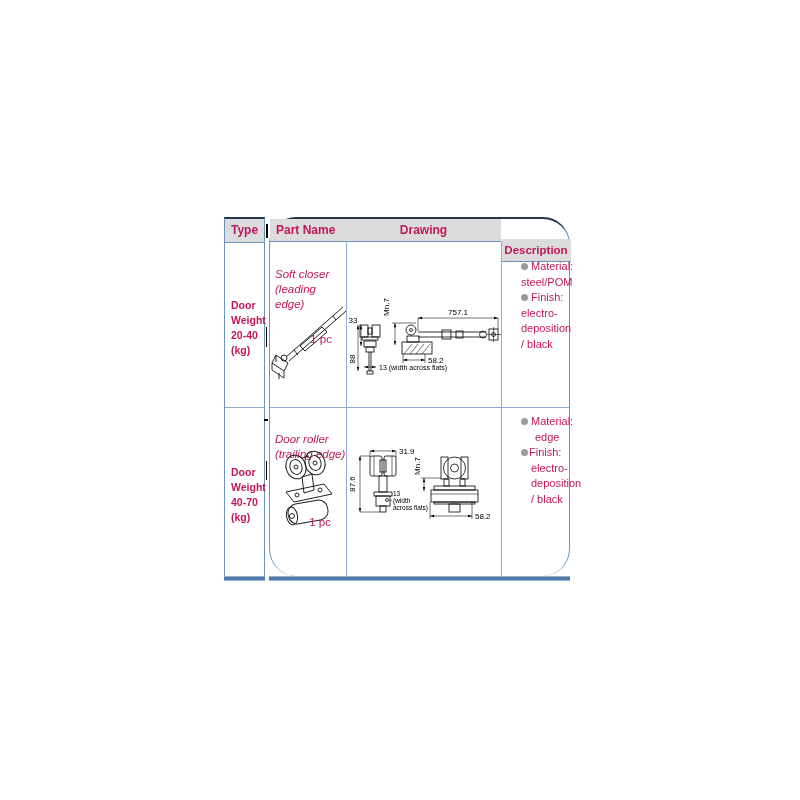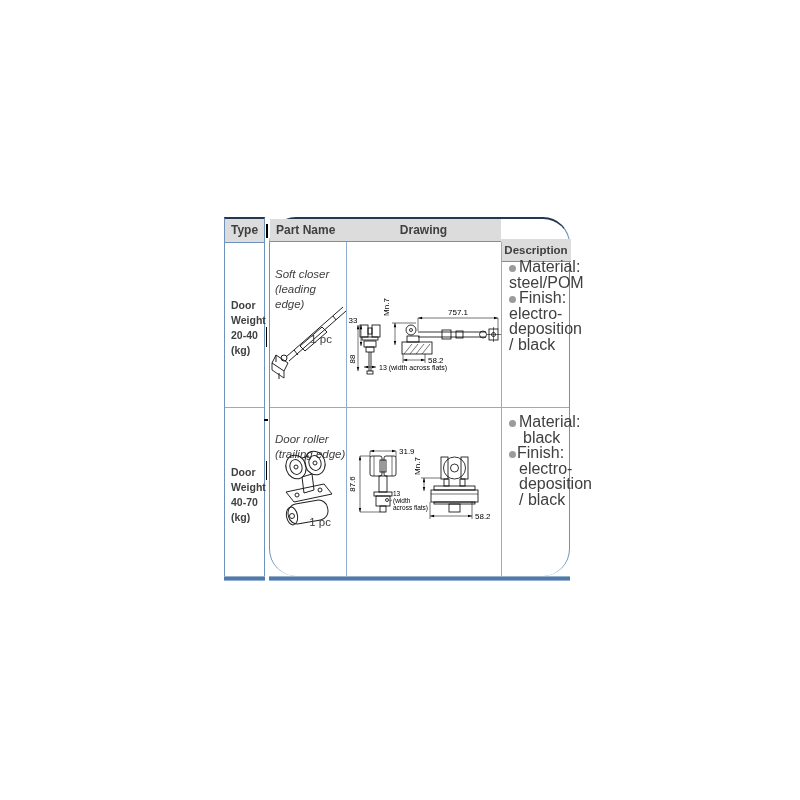--- a/index.html
+++ b/index.html
@@ -1,33 +1,33 @@
 <!DOCTYPE html>
 <html><head>
 <meta charset="utf-8">
 <style>
   html,body{margin:0;padding:0;background:#fff;}
   .page{position:relative;width:664px;height:800px;background:#ffffff;
-        font-family:"Liberation Sans",sans-serif;color:#404040;overflow:hidden;}
+        font-family:"Liberation Sans",sans-serif;color:#be185d;overflow:hidden;}
   .box{position:absolute;box-sizing:border-box;}
   
   .tblframe{border-left:1px solid #6d92bb;border-right:1px solid #6d92bb;
             border-top:2px solid #22384e;background:#fff;}
   .th{background:#dcdcdc;border-bottom:1px solid #6d92bb;height:23px;
       font-weight:bold;font-size:12px;line-height:23px;white-space:nowrap;overflow:hidden;}
   .th.center{text-align:center;}
   .th.padl{padding-left:6px;}
   .vline{position:absolute;top:0;bottom:0;width:1px;background:#8fadd0;}
   .hline{position:absolute;left:0;right:0;height:1px;background:#8fadd0;}
   .typecell{position:absolute;left:0;right:0;font-weight:bold;font-size:10.5px;
             line-height:15px;padding-left:6px;}
   .pn{font-size:11.5px;line-height:15px;padding:24px 0 0 5px;font-style:italic;}
   .qty{position:absolute;font-size:11.5px;}
   
-  .desc{position:absolute;left:0;right:0;font-size:16px;line-height:15.5px;padding-left:8px;}
+  .desc{position:absolute;left:0;right:0;font-size:11px;line-height:15.5px;padding-left:20px;}
   .dline{white-space:nowrap;}
   .bullet{display:inline-block;width:7px;height:7px;border-radius:50%;
           background:#9b9b9b;margin-right:3px;}
   .bullet.tight{margin-right:1px;}
   .ind1{padding-left:14px;}
   .ind2{padding-left:10px;}
   
   svg{position:absolute;overflow:visible;}
   svg line,svg rect,svg circle,svg ellipse,svg path,svg polygon,svg polyline{
       stroke:#000;fill:none;stroke-width:0.8;}
@@ -255,21 +255,21 @@
 
         <line class="thin" x1="84" y1="108" x2="126" y2="108" marker-start="url(#as2)" marker-end="url(#ae2)"></line>
         <line class="thin" x1="84" y1="94" x2="84" y2="111"></line>
         <line class="thin" x1="126" y1="94" x2="126" y2="111"></line>
         <text x="129" y="111">58.2</text>
       </svg>
     </div>
 
     <div class="desc" style="left:231px;top:195px;width:70px;">
       <div class="dline"><span class="bullet"></span><span>Material:</span></div>
-      <div class="dline ind1">black</div>
+      <div class="dline ind1">edge</div>
       <div class="dline"><span class="bullet tight"></span><span>Finish:</span></div>
       <div class="dline ind2">electro-</div>
       <div class="dline ind2">deposition</div>
       <div class="dline ind2">/ black</div>
     </div>
 
   </div>
 
   <div class="band" style="left:224px;top:576px;width:41px;"></div>
   <div class="band" style="left:269px;top:576px;width:301px;"></div>

